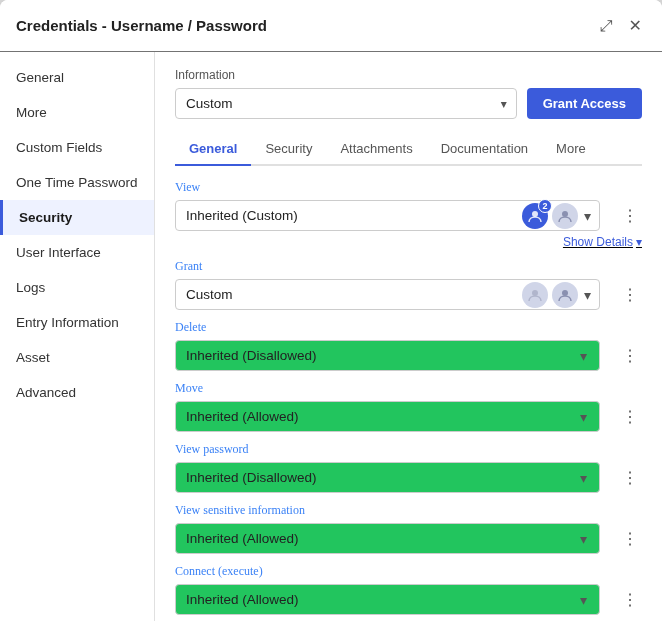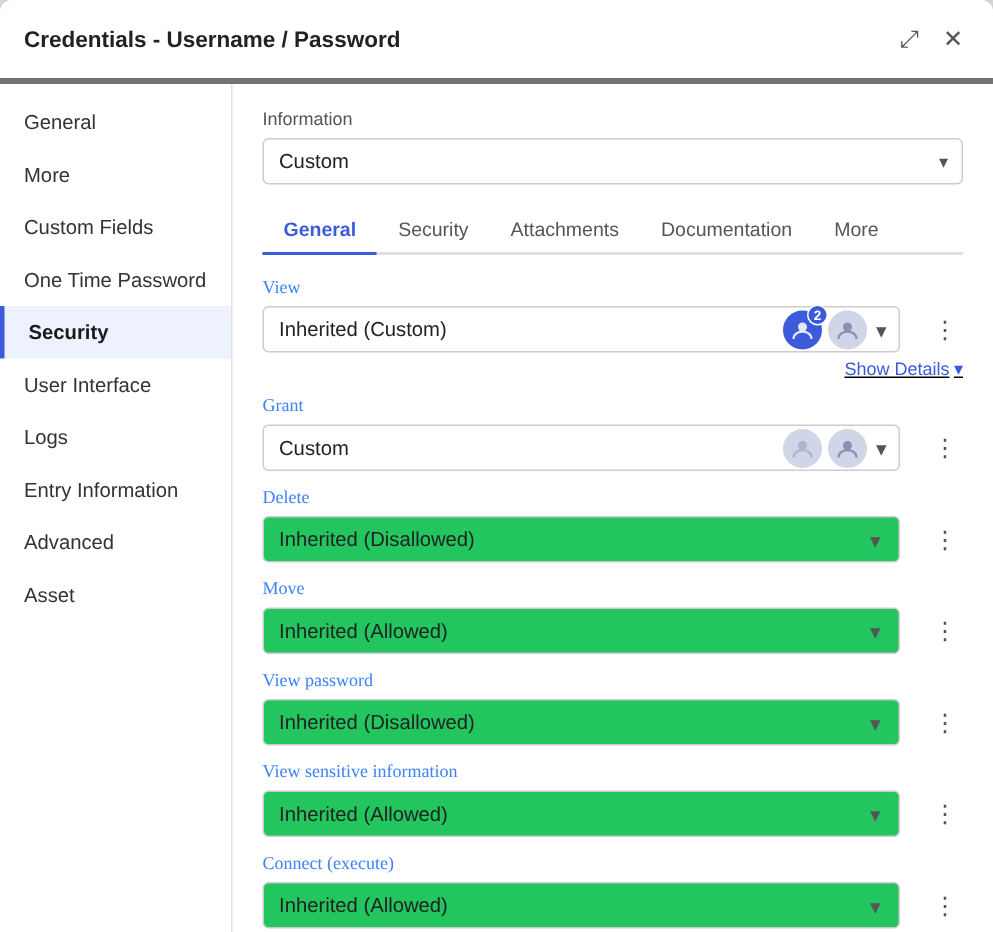--- a/index.html
+++ b/index.html
@@ -14,21 +14,21 @@
       display: flex;
       flex-direction: column;
       overflow: hidden;
     }
 
     .dialog-header {
       display: flex;
       align-items: center;
       justify-content: space-between;
       padding: 14px 16px;
-      border-bottom: 4px solid #737373;
+      border-bottom: 1px solid #737373;
       background: #fff;
     }
 
     .dialog-title {
       font-size: 15px;
       font-weight: 600;
       color: #222;
     }
 
     .header-actions {
@@ -339,41 +339,42 @@
       <div class="sidebar-item">
         <span>User Interface</span>
       </div>
       <div class="sidebar-item">
         <span>Logs</span>
       </div>
       <div class="sidebar-item">
         <span>Entry Information</span>
       </div>
       <div class="sidebar-item">
+        <span>Asset</span>
+      </div>
+      <div class="sidebar-item">
         <span>Advanced</span>
-      </div>
-      <div class="sidebar-item">
-        <span>Asset</span>
       </div>
     </div>
 
     <div class="main-content">
 
       <div>
         <div class="permission-label">Information</div>
         <div class="permission-row">
           <div class="select-wrapper">
             <select class="select-box">
               <option>Custom</option>
               <option>Inherited</option>
               <option>Disallowed</option>
               <option>Allowed</option>
             </select>
             <span class="select-arrow">▾</span>
           </div>
+          <button class="grant-btn">Grant Access</button>
         </div>
       </div>
 
       <div class="tabs">
         <div class="tab active">
           <span>General</span>
         </div>
         <div class="tab">
           <span>Security</span>
         </div>

